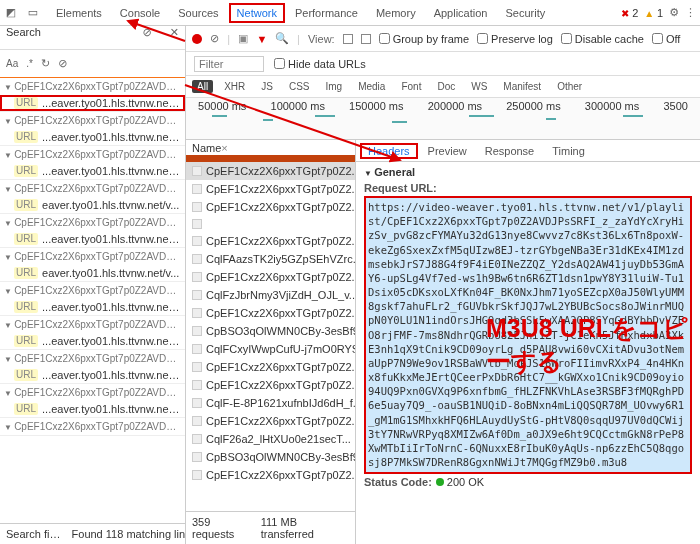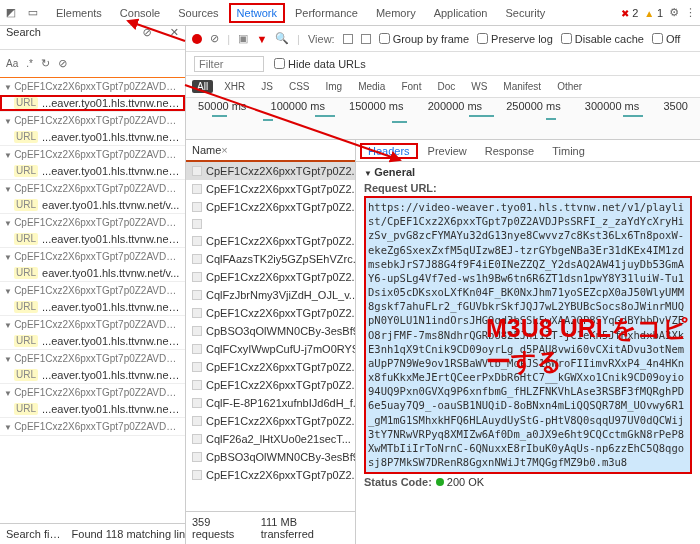--- a/index.html
+++ b/index.html
@@ -44,21 +44,21 @@
 .filter-input{width:70px;border:1px solid #ccc;padding:1px 4px;color:#aaa;height:16px}
 .types{height:22px;display:flex;align-items:center;padding:0 6px;gap:6px;border-bottom:1px solid #ddd}
 .type{padding:1px 5px;color:#555;font-size:10px}
 .type.active{background:#404040;color:#fff;border-radius:2px}
 .timeline{height:42px;border-bottom:1px solid #ccc;position:relative;background:#fafafa}
 .tl-ticks{display:flex;justify-content:space-around;font-size:9px;color:#888;padding-top:2px}
 .tl-bars{position:absolute;bottom:4px;left:0;right:0;height:20px}
 .tl-bar{position:absolute;height:2px;background:#5aa}
 .content{flex:1;display:flex;overflow:hidden}
 .req-col{width:170px;border-right:1px solid #ccc;display:flex;flex-direction:column}
-.col-hdr{height:22px;display:flex;align-items:center;padding:0 6px;border-bottom:2px solid #c2410c;color:#555;}
+.col-hdr{height:22px;display:flex;align-items:center;padding:0 6px;border-bottom:7px solid #c2410c;color:#555;}
 .col-hdr .x{color:#888}
 .req-list{flex:1;overflow:hidden}
 .req-item{padding:3px 6px;white-space:nowrap;overflow:hidden;text-overflow:ellipsis;display:flex;align-items:center;gap:4px}
 .req-item.sel{background:#ddd}
 .req-ic{width:10px;height:10px;background:#eee;border:1px solid #ccc;flex-shrink:0}
 .req-ftr{border-top:1px solid #ccc;padding:4px 6px;color:#555;display:flex;gap:8px}
 .detail{flex:1;display:flex;flex-direction:column;overflow:hidden}
 .det-tabs{height:22px;display:flex;align-items:center;border-bottom:1px solid #ccc;padding:0 4px;gap:2px}
 .det-tab{padding:2px 8px;color:#555}
 .det-tab.active{color:#1a73e8;border-bottom:2px solid #1a73e8}

